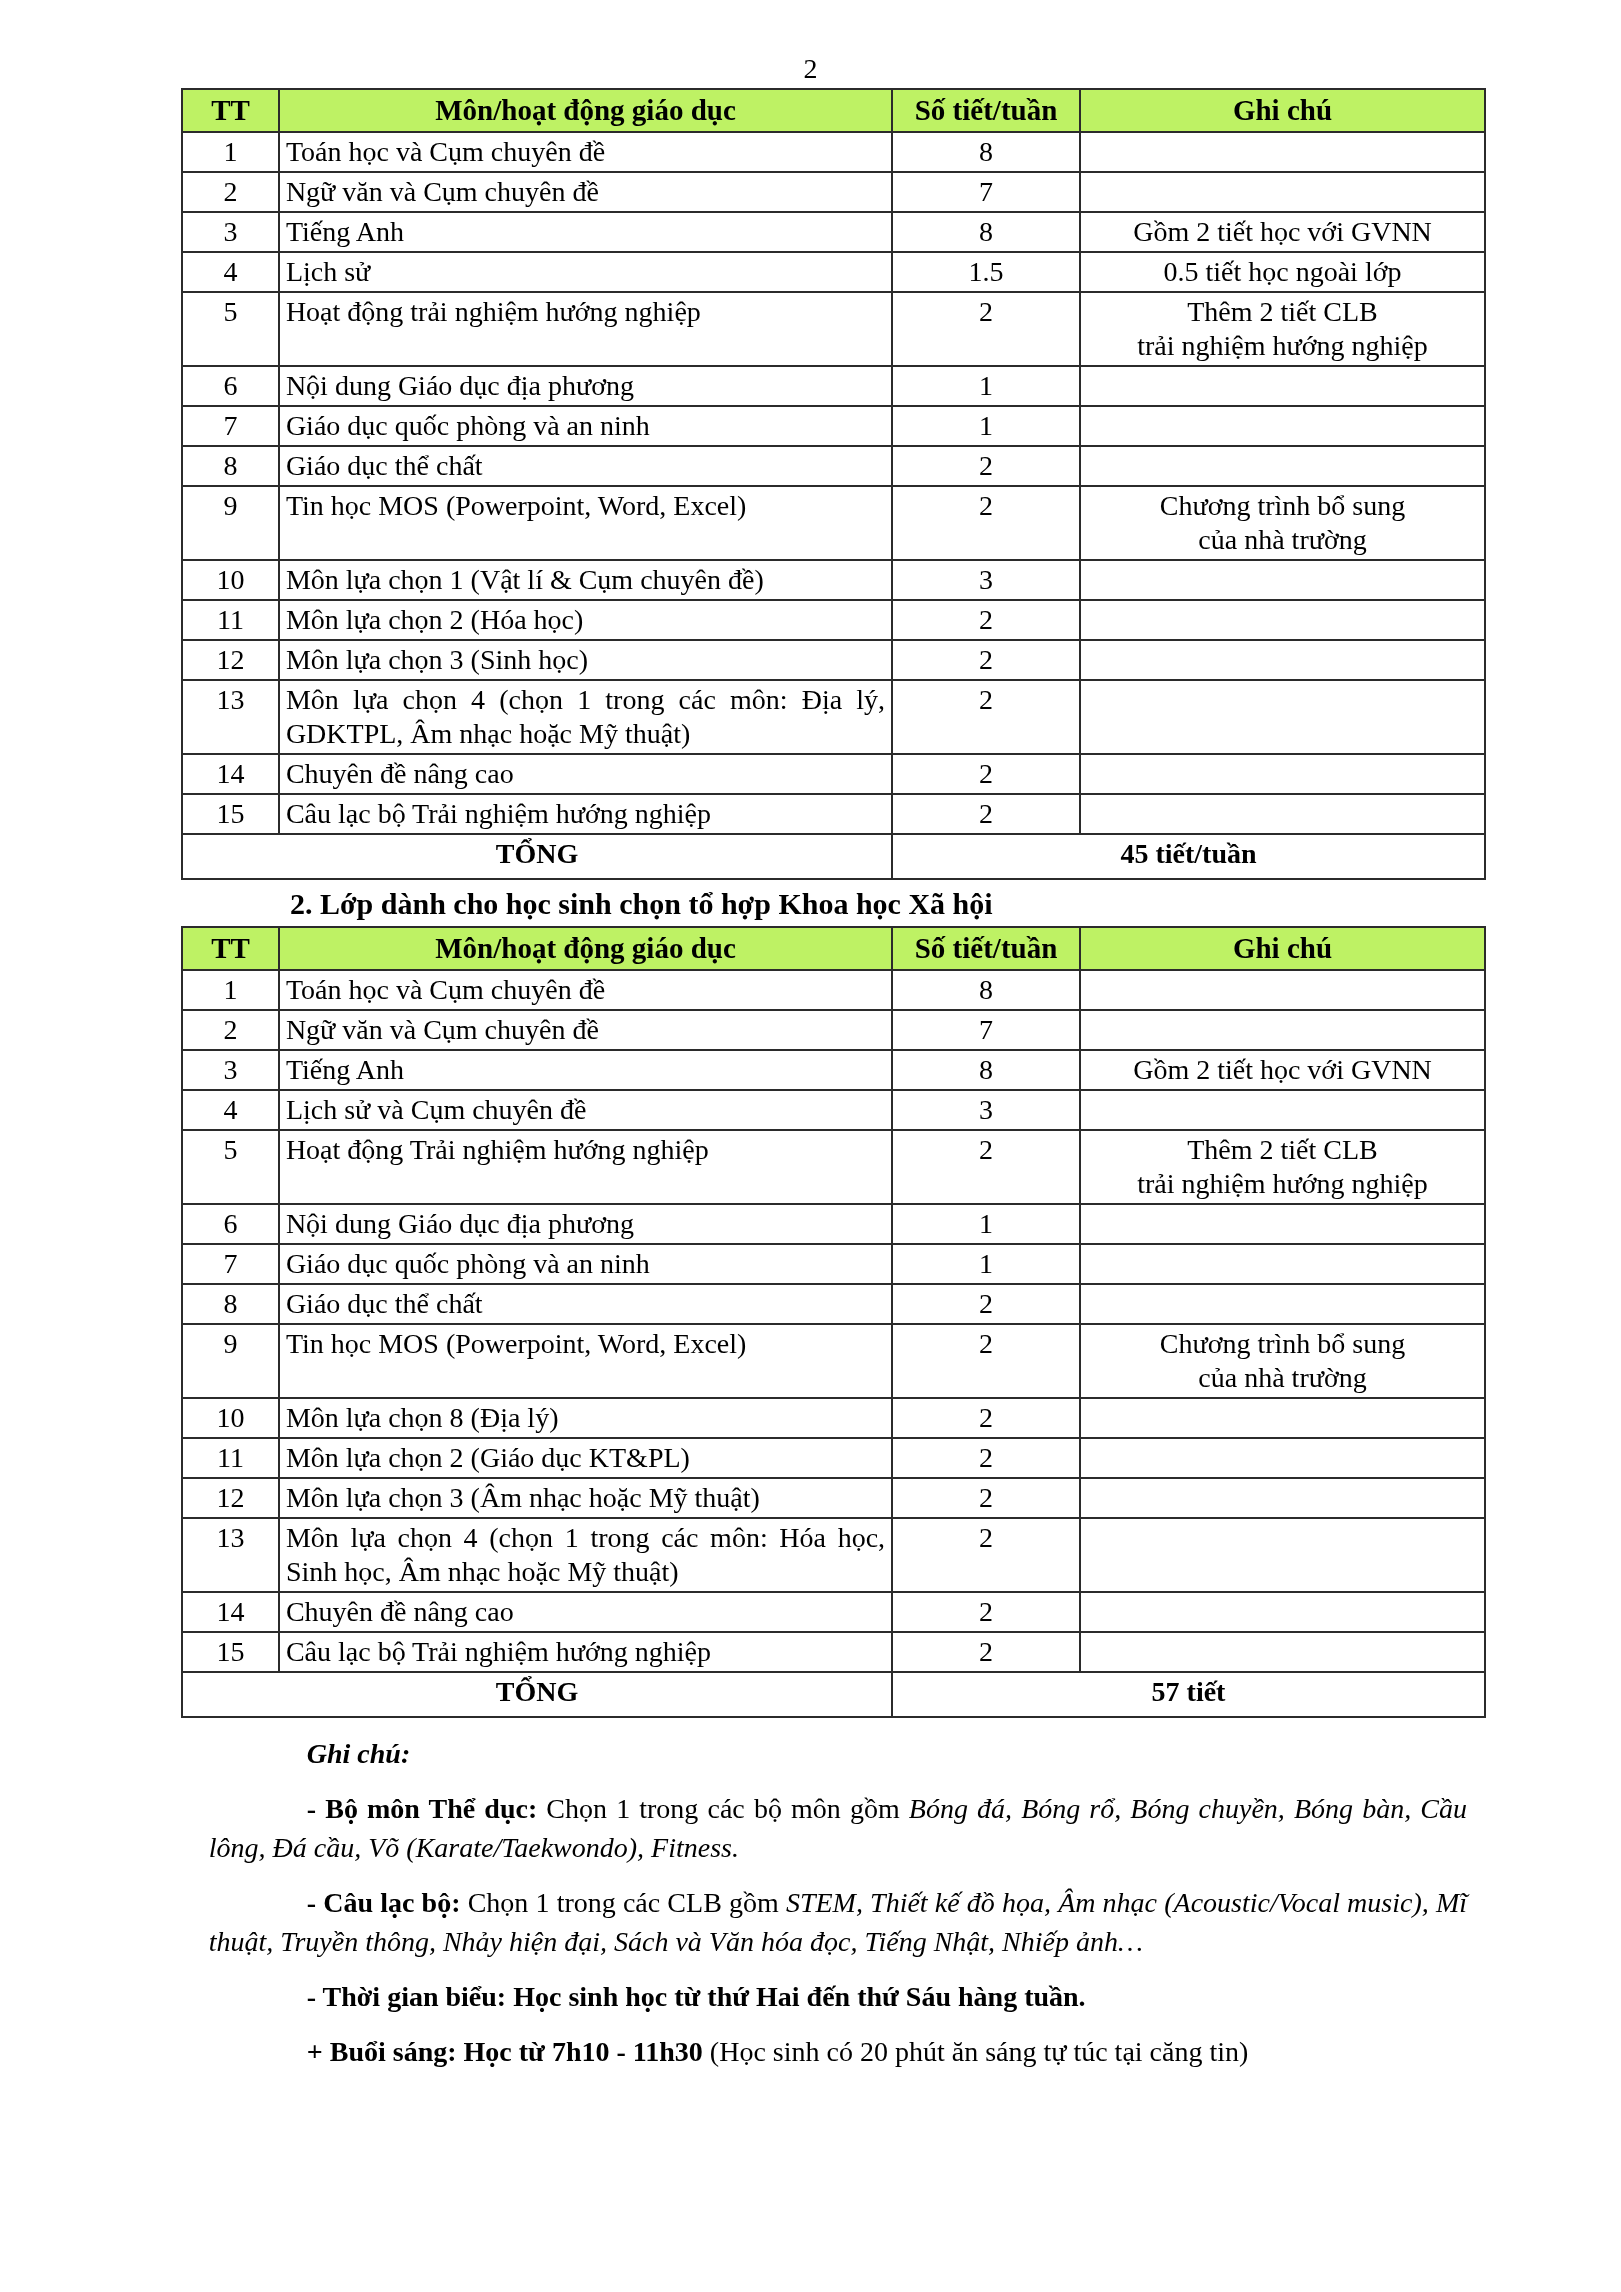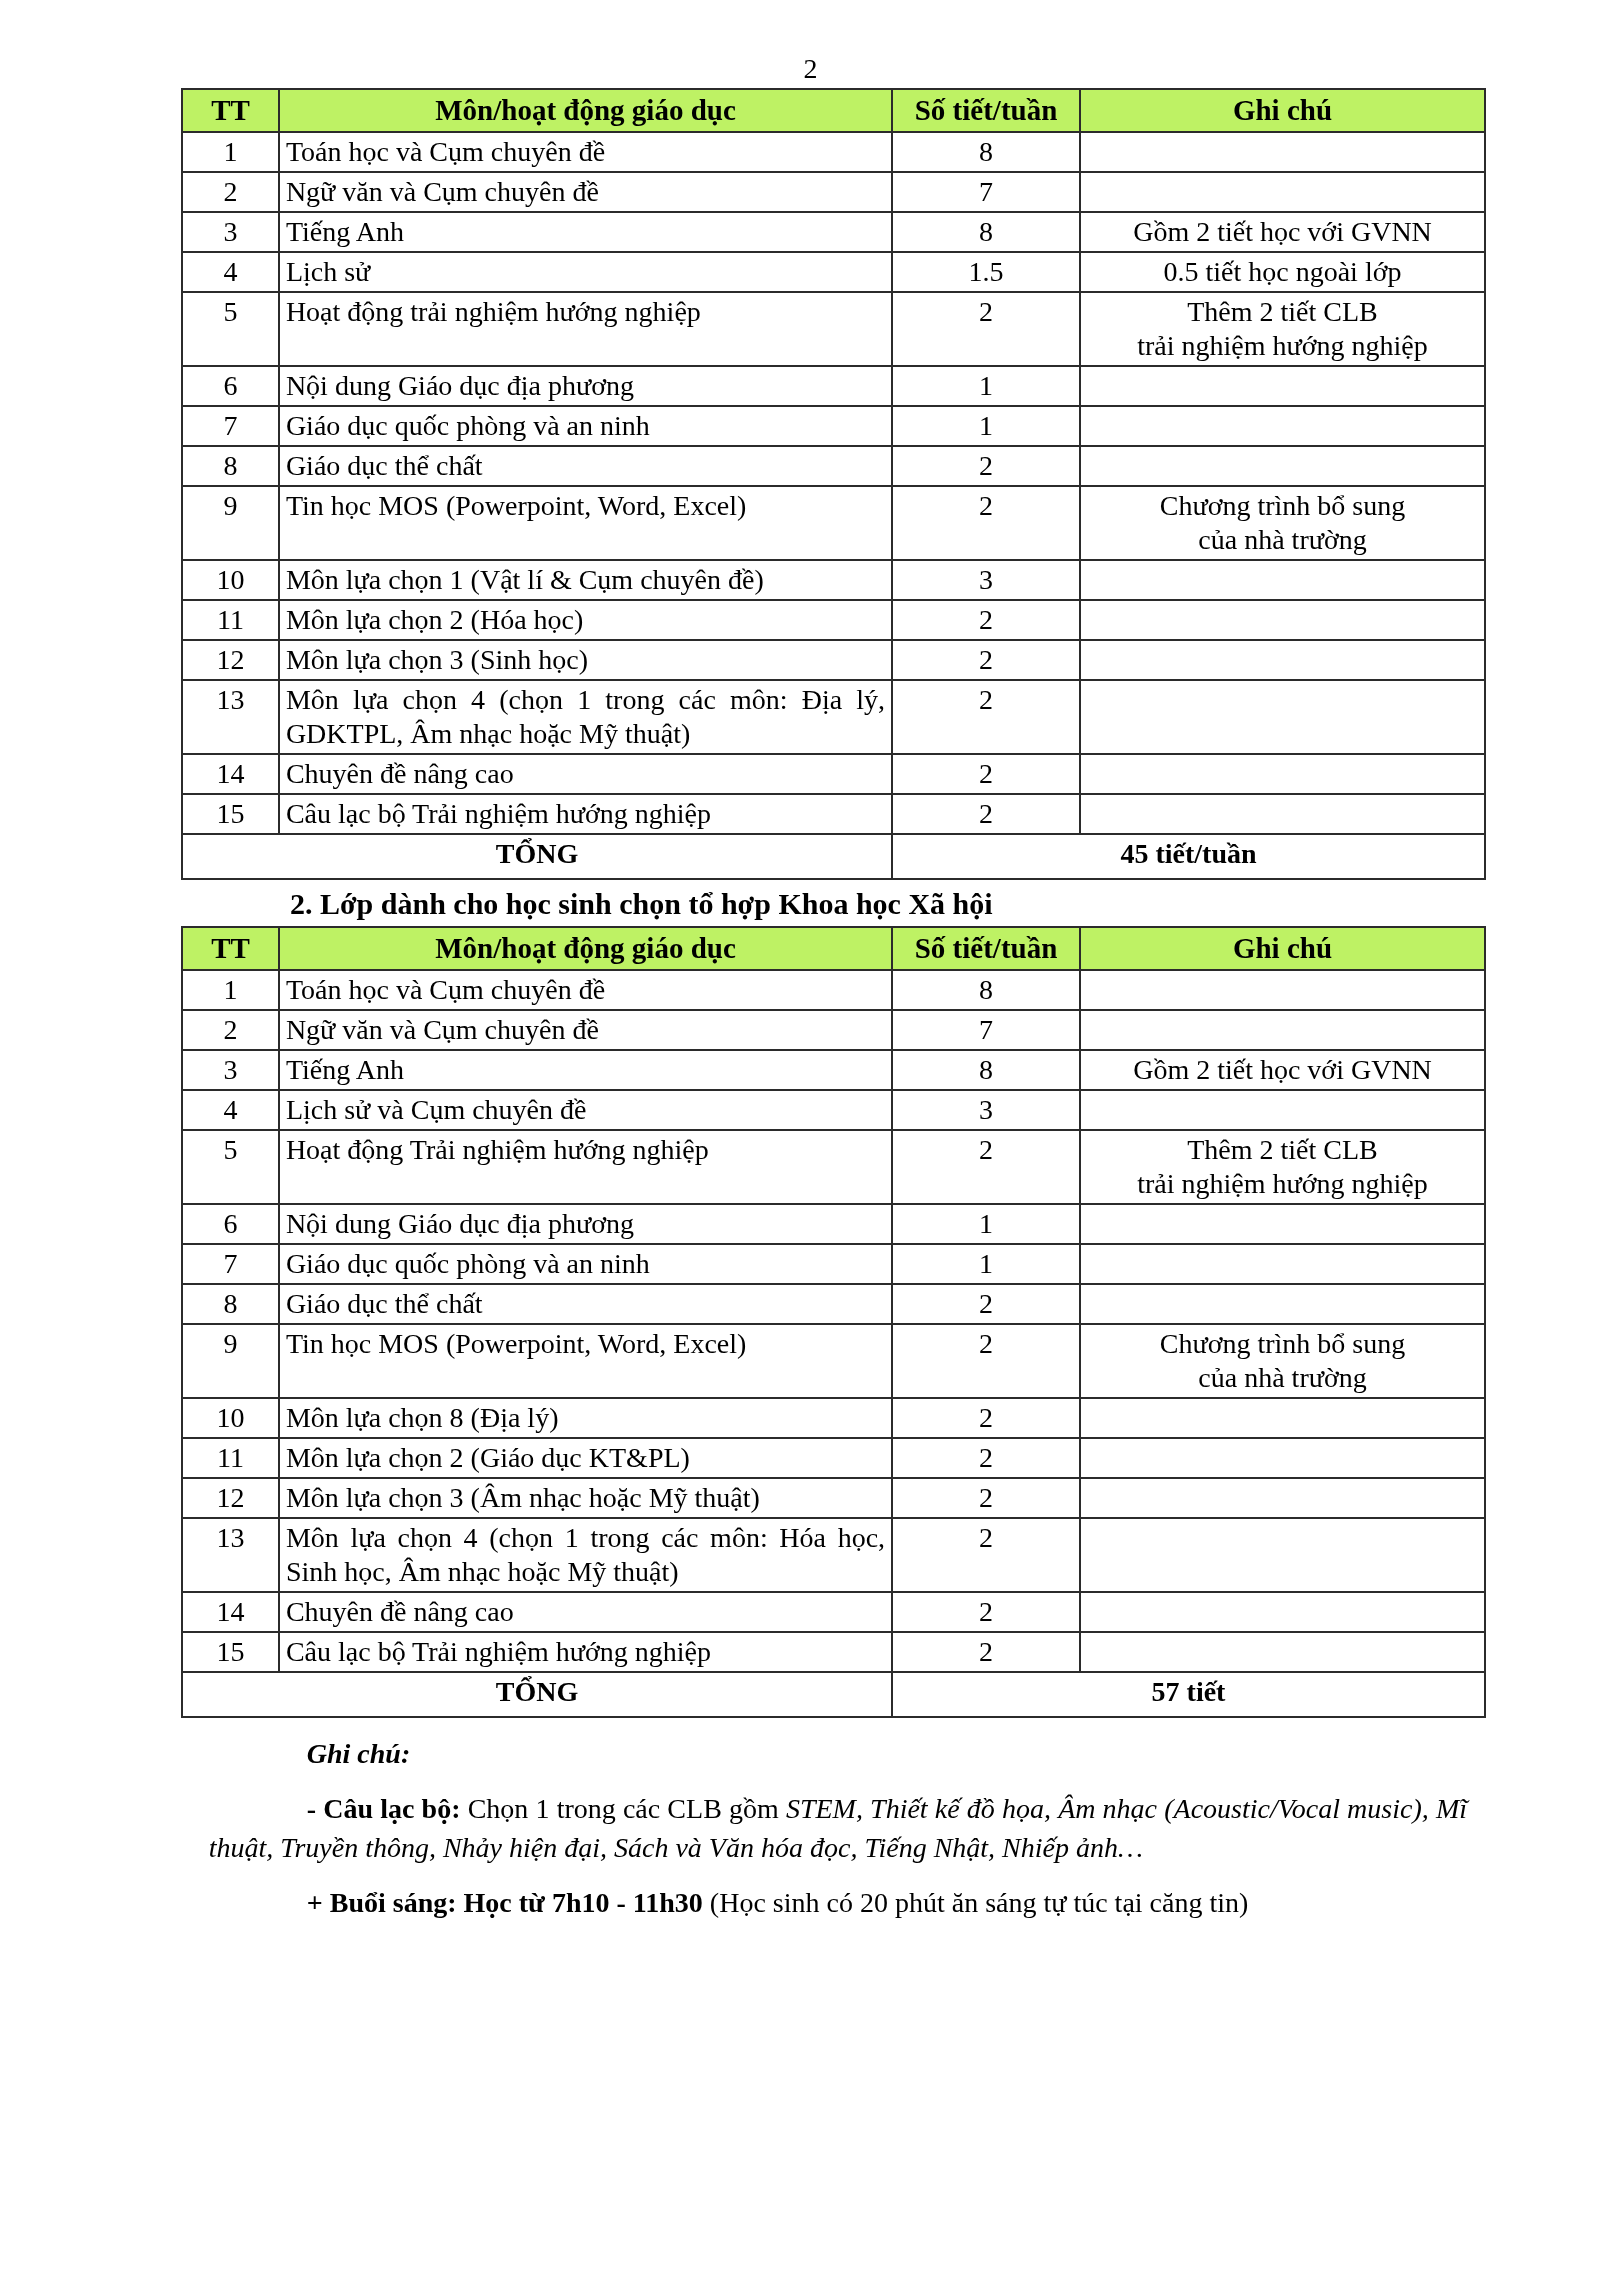--- a/index.html
+++ b/index.html
@@ -311,23 +311,25 @@
         <tr>
           <td colspan="2" class="total-label">TỔNG</td>
           <td colspan="2" class="total-value">57 tiết</td>
         </tr>
       </tfoot>
     </table>
 
     <div class="notes">
       <p><span class="notes-heading">Ghi chú:</span></p>
 
+      <p class="justified"><span class="note-lead">- Bộ môn Thể dục:</span><span class="note-mid"> Chọn 1 trong các bộ môn gồm </span><span class="note-tail">Bóng đá, Bóng rổ, Bóng chuyền, Bóng bàn, Cầu lông, Đá cầu, Võ (Karate/Taekwondo), Fitness.</span></p>
 
       <p class="justified"><span class="note-lead">- Câu lạc bộ:</span><span class="note-mid"> Chọn 1 trong các CLB gồm </span><span class="note-tail">STEM, Thiết kế đồ họa, Âm nhạc (Acoustic/Vocal music), Mĩ thuật, Truyền thông, Nhảy hiện đại, Sách và Văn hóa đọc, Tiếng Nhật, Nhiếp ảnh…</span></p>
 
+      <p><span class="note-lead">- Thời gian biểu: Học sinh học từ thứ Hai đến thứ Sáu hàng tuần.</span><span class="note-mid"></span><span class="note-tail"></span></p>
 
       <p><span class="note-lead">+ Buổi sáng: Học từ 7h10 - 11h30</span><span class="note-mid"> (Học sinh có 20 phút ăn sáng tự túc tại căng tin)</span><span class="note-tail"></span></p>
 
     </div>
 
   </div>
 </div>
 
 
 </body></html>

